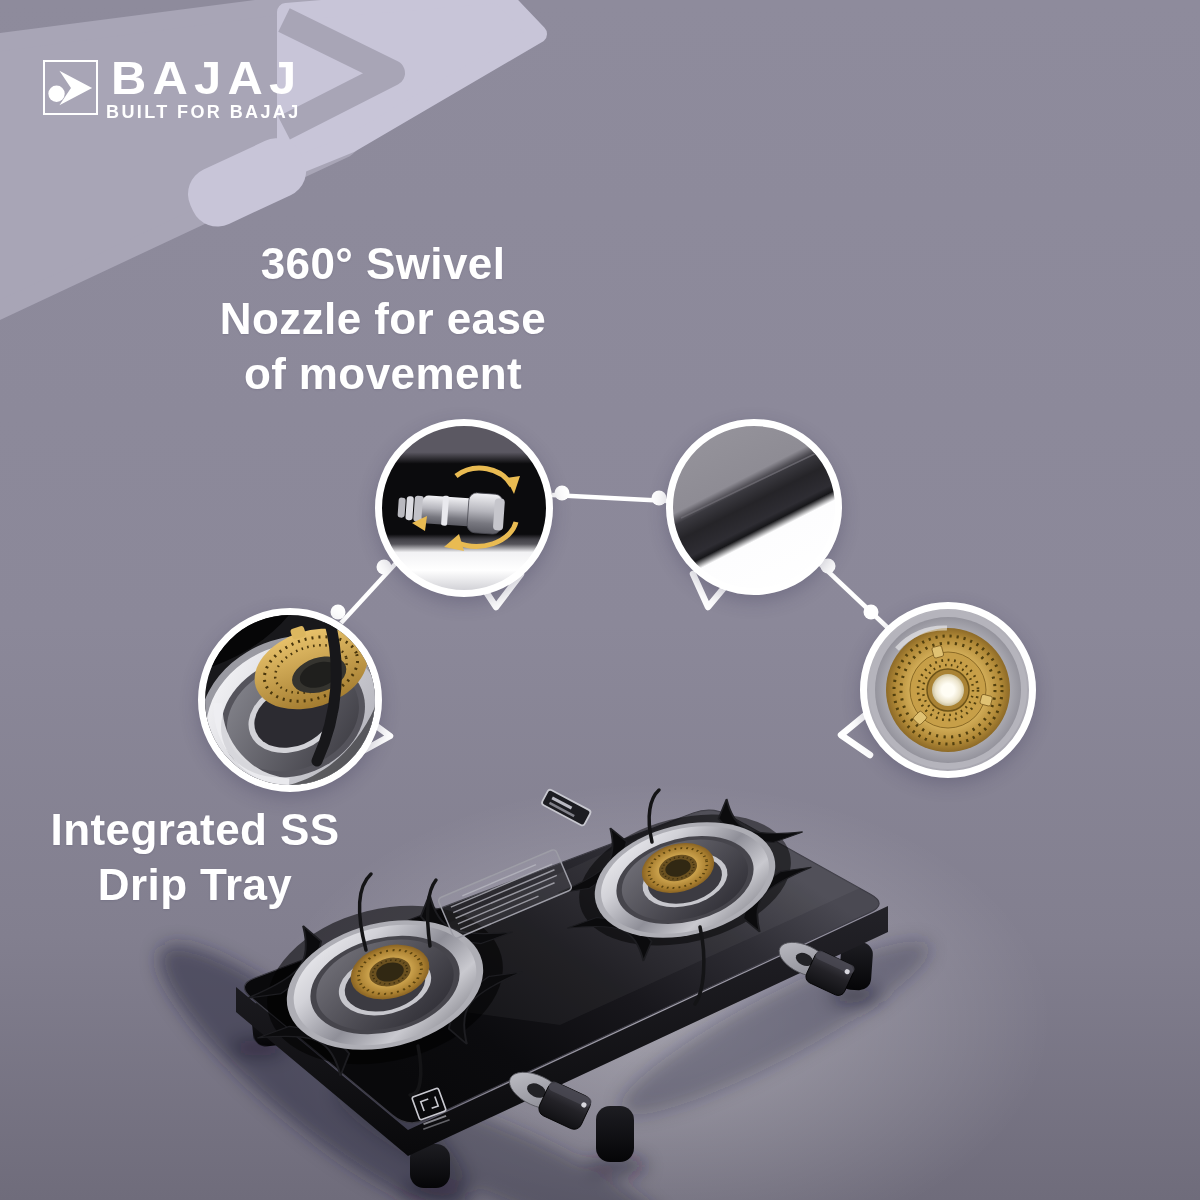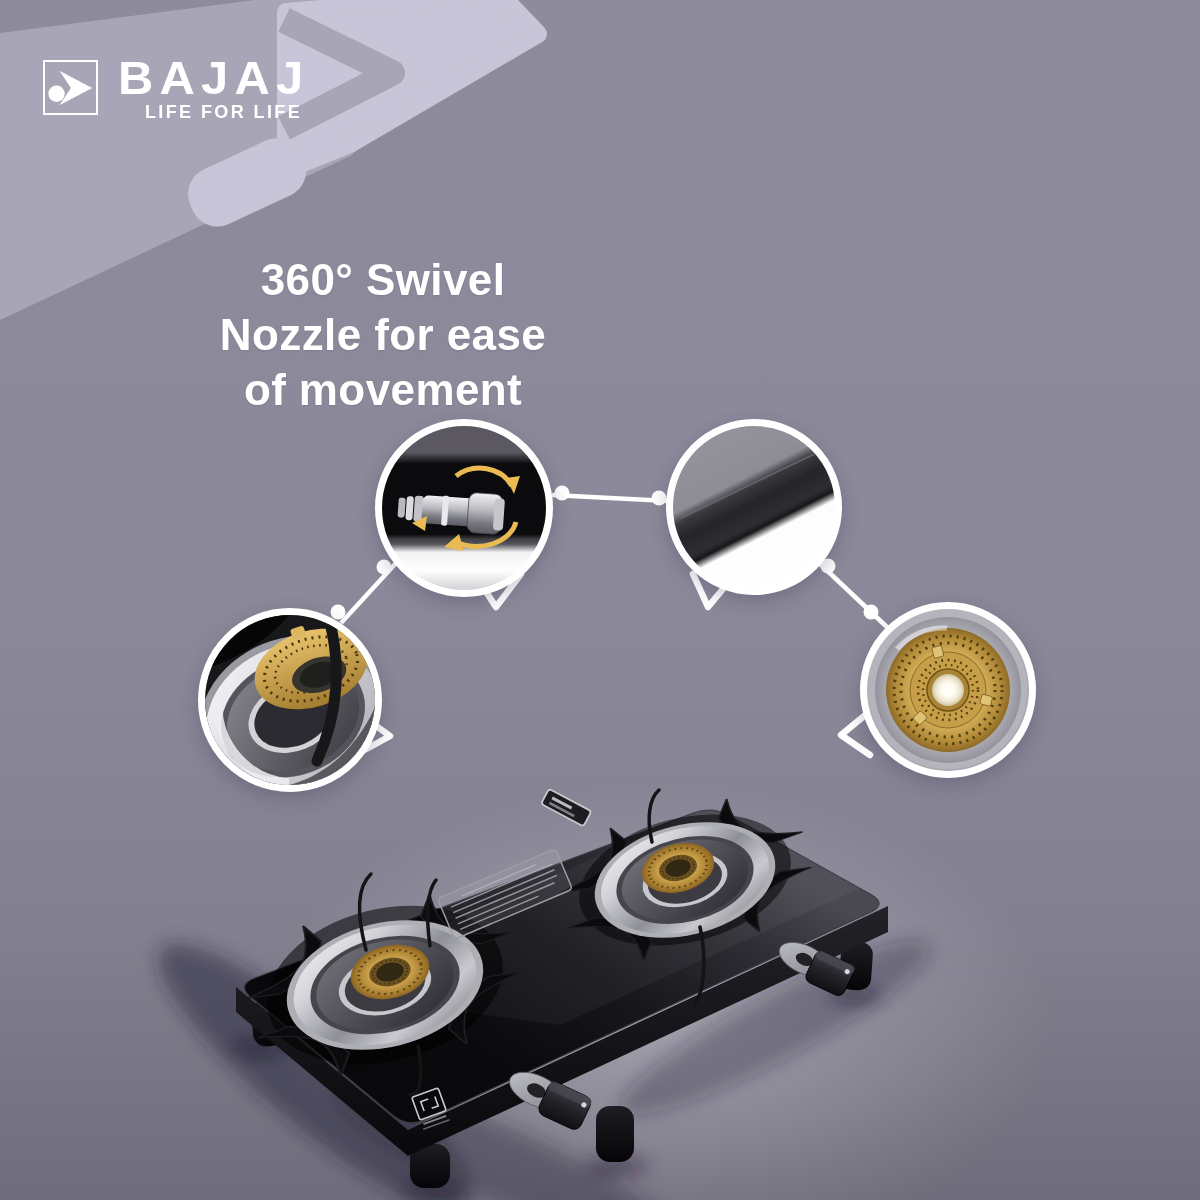--- a/index.html
+++ b/index.html
@@ -13,34 +13,34 @@
   .stage *{box-sizing:border-box;}
   svg{display:block;}
   .abs{position:absolute;}
 
   
   #bg-decor{position:absolute;left:0;top:0;}
 
   
   .logo{position:absolute;left:43px;top:58px;display:flex;align-items:flex-start;}
   .logo-box{width:55px;height:55px;border:2.5px solid #ffffff;position:relative;margin-top:2px;}
-  .logo-text{margin-left:20px;display:flex;flex-direction:column;align-items:flex-end;}
+  .logo-text{margin-left:8px;display:flex;flex-direction:column;align-items:center;}
   .brand-name{
     color:#fff;font-weight:bold;font-size:47px;line-height:40px;letter-spacing:6px;
     transform:scaleX(1.04);transform-origin:left top;
   }
   .brand-tagline{color:#fff;font-weight:bold;font-size:18px;letter-spacing:2.4px;margin-top:4px;}
 
   
   .feature-text{
     position:absolute;color:#ffffff;font-weight:bold;font-size:44px;line-height:55px;
     text-align:center;white-space:pre-line;letter-spacing:0.4px;
     text-shadow:0 1px 2px rgba(60,55,90,0.15);
   }
-  #f-nozzle{left:163px;top:252px;width:440px;}
+  #f-nozzle{left:163px;top:236px;width:440px;}
   #f-frame{left:700px;top:236px;width:440px;}
   #f-drip{left:15px;top:802px;width:360px;}
   #f-brass{left:835px;top:802px;width:360px;}
 
   
   .callout{
     position:absolute;border:7px solid #ffffff;border-radius:50%;overflow:hidden;
     box-shadow:0 6px 18px rgba(45,40,75,0.25);
   }
   #c-nozzle{left:375px;top:419px;width:178px;height:178px;
@@ -72,27 +72,29 @@
 
   <div class="logo">
     <div class="logo-box">
       <svg width="50" height="50" viewBox="0 0 52 52">
         <path d="M 15,9 L 49,27 L 15,45 L 27,27 Z" fill="#ffffff"></path>
         <circle cx="12" cy="33" r="8.5" fill="#ffffff"></circle>
       </svg>
     </div>
     <div class="logo-text">
       <div class="brand-name">BAJAJ</div>
-      <div class="brand-tagline">LIFE FOR LIFE</div>
+      <div class="brand-tagline">BUILT FOR BAJAJ</div>
     </div>
   </div>
 
   <div class="feature-text" id="f-nozzle">360° Swivel
 Nozzle for ease
 of movement</div>
+  <div class="feature-text" id="f-drip">Integrated SS
+Drip Tray</div>
 
   <svg class="abs" width="1200" height="1200" viewBox="0 0 1200 1200" style="left:0;top:0;">
     <g stroke="#ffffff" stroke-width="4.5" fill="none">
       <path d="M 552,495 L 668,501"></path>
       <path d="M 397,562 L 341,623"></path>
       <path d="M 817,561 L 889,629"></path>
     </g>
     <g fill="#ffffff">
       <circle cx="562" cy="493" r="7.5"></circle>
       <circle cx="659" cy="498" r="7.5"></circle>

